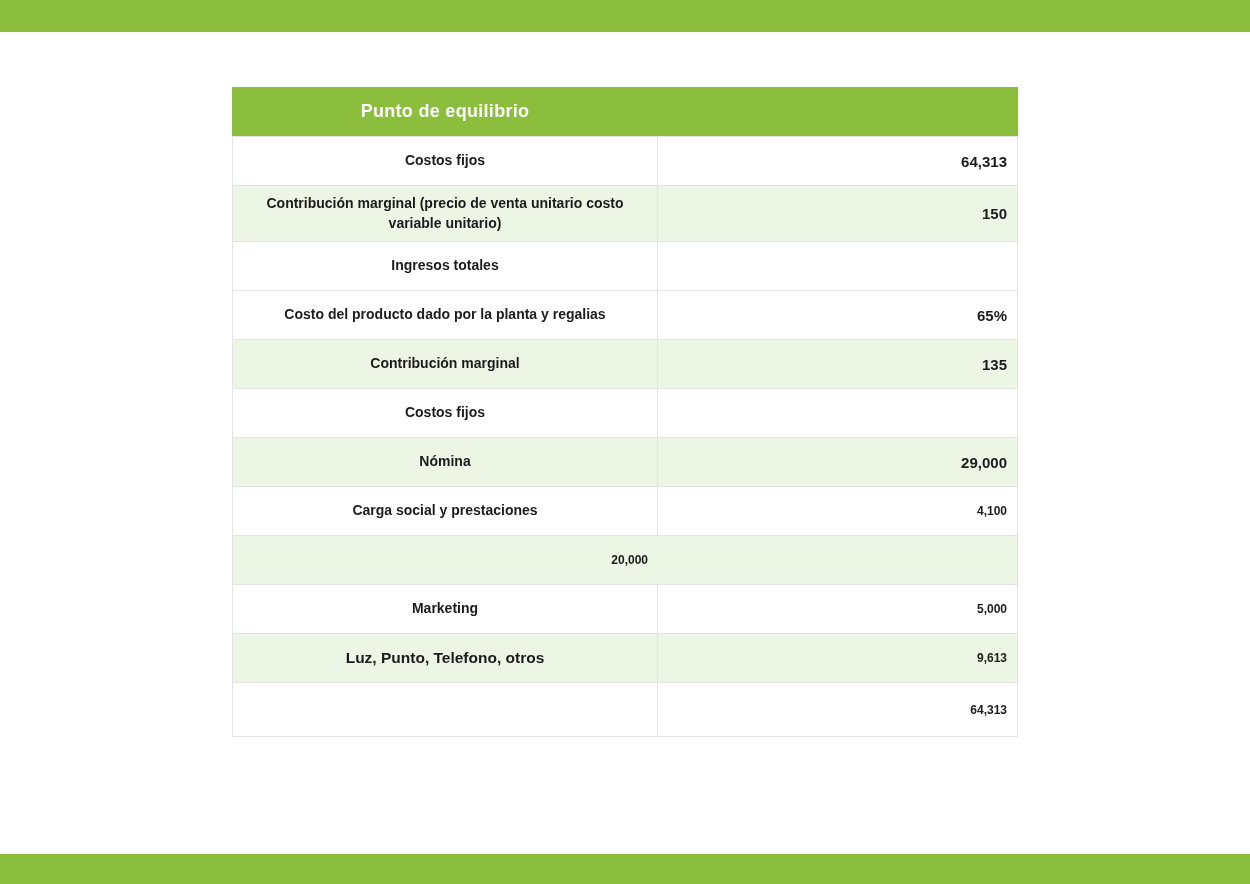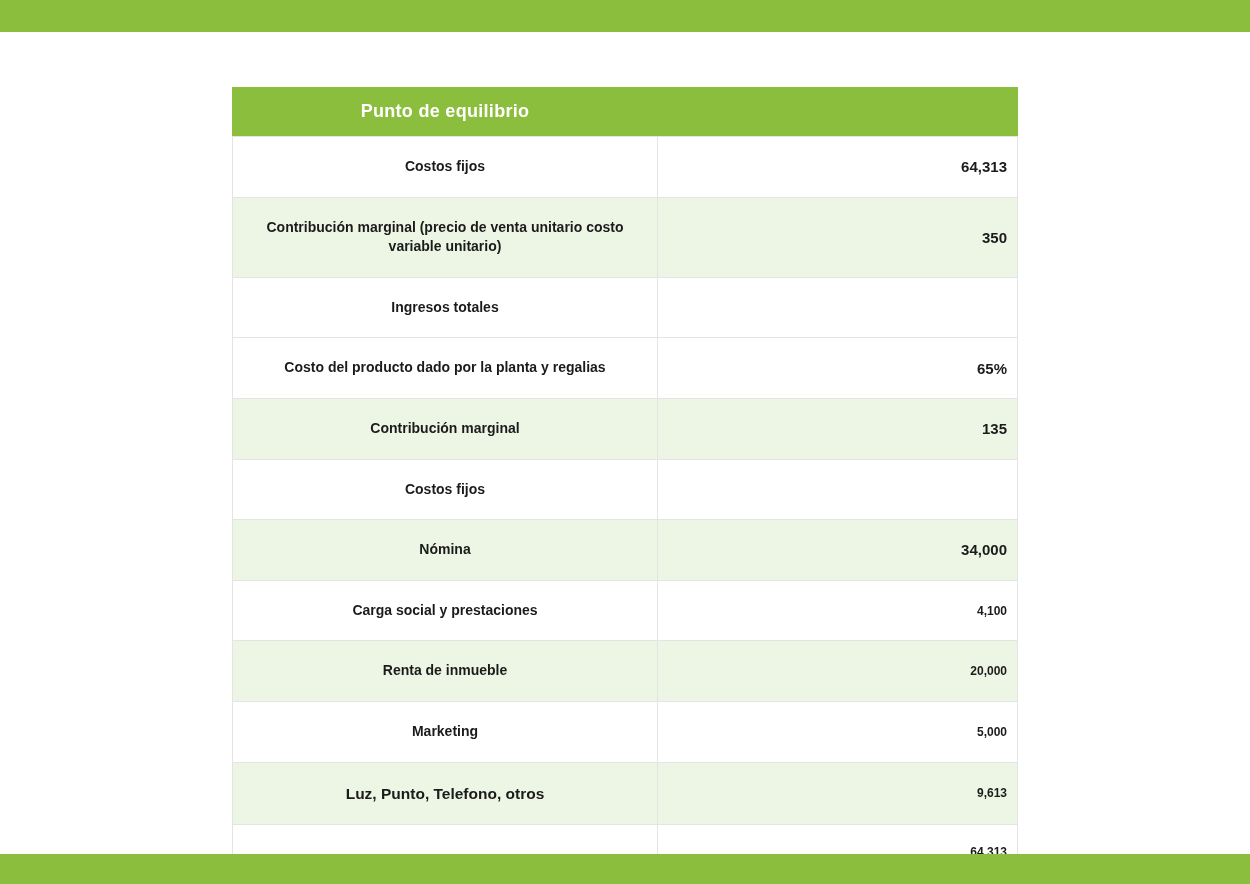--- a/index.html
+++ b/index.html
@@ -79,21 +79,21 @@
     display: flex;
     align-items: center;
     color: var(--ink);
   }
   .cell.label {
     justify-content: center;
     text-align: center;
     font-weight: bold;
     font-size: 14px;
     line-height: 1.4;
-    padding: 20px 24px;
+    padding: 8px 24px;
     border-right: 1px solid var(--border);
   }
   .cell.label.label-large { font-size: 15.5px; }
   .cell.value {
     justify-content: flex-end;
     text-align: right;
     font-weight: bold;
     padding: 6px 10px 6px 12px;
   }
   .cell.value.large { font-size: 15px; }
@@ -111,48 +111,47 @@
       <div class="title-cell">Punto de equilibrio</div>
       <div class="title-spacer"></div>
     </div>
     <div id="rows">
         <div class="row">
           <div class="cell label">Costos fijos</div>
           <div class="cell value large">64,313</div>
         </div>
         <div class="row shade">
           <div class="cell label">Contribución marginal (precio de venta unitario costo variable unitario)</div>
-          <div class="cell value large">350</div>
+          <div class="cell value large">150</div>
         </div>
         <div class="row">
           <div class="cell label">Ingresos totales</div>
           <div class="cell value large"></div>
         </div>
         <div class="row">
           <div class="cell label">Costo del producto dado por la planta y regalias</div>
           <div class="cell value large">65%</div>
         </div>
         <div class="row shade">
           <div class="cell label">Contribución marginal</div>
           <div class="cell value large">135</div>
         </div>
         <div class="row">
           <div class="cell label">Costos fijos</div>
           <div class="cell value large"></div>
         </div>
         <div class="row shade">
           <div class="cell label">Nómina</div>
-          <div class="cell value large">34,000</div>
+          <div class="cell value large">29,000</div>
         </div>
         <div class="row">
           <div class="cell label">Carga social y prestaciones</div>
           <div class="cell value small">4,100</div>
         </div>
         <div class="row shade">
-          <div class="cell label">Renta de inmueble</div>
           <div class="cell value small">20,000</div>
         </div>
         <div class="row">
           <div class="cell label">Marketing</div>
           <div class="cell value small">5,000</div>
         </div>
         <div class="row shade">
           <div class="cell label label-large">Luz, Punto, Telefono, otros</div>
           <div class="cell value small">9,613</div>
         </div>

